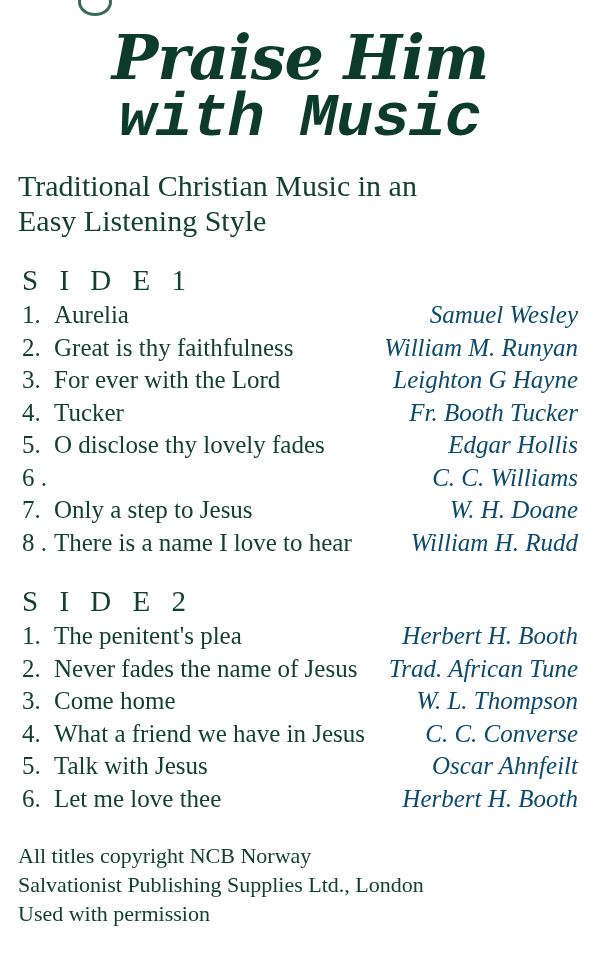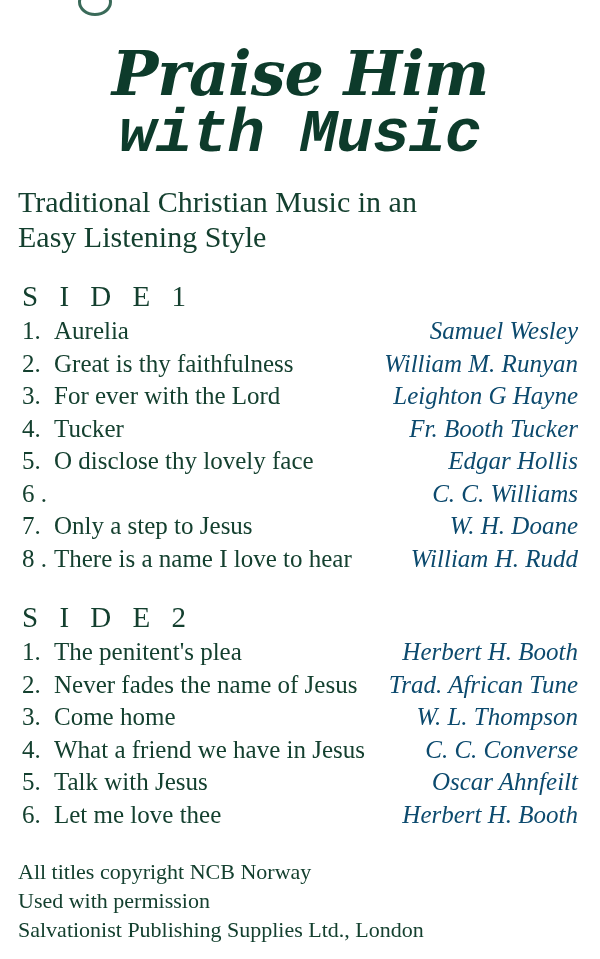--- a/index.html
+++ b/index.html
@@ -12,21 +12,21 @@
     background: #ffffff;
     font-family: "Liberation Serif", serif;
     color: #0f3d2e;
     overflow: hidden;
   }
   .page {
     position: relative;
     width: 600px;
     height: 959px;
     box-sizing: border-box;
-    padding: 16px 18px;
+    padding: 0 18px;
   }
   .topmark {
     position: absolute;
     top: -12px;
     left: 78px;
     width: 28px;
     height: 22px;
     border: 3px solid #18503c;
     border-radius: 50%;
     opacity: 0.85;
@@ -144,21 +144,21 @@
       <span class="composer">Leighton G Hayne</span>
     </div>
     <div class="track">
       <span class="num">4.</span>
       <span class="name">Tucker</span>
       <span class="dots"></span>
       <span class="composer">Fr. Booth Tucker</span>
     </div>
     <div class="track">
       <span class="num">5.</span>
-      <span class="name">O disclose thy lovely face</span>
+      <span class="name">O disclose thy lovely fades</span>
       <span class="dots"></span>
       <span class="composer">Edgar Hollis</span>
     </div>
     <div class="track">
       <span class="num">6 .</span>
       <span class="dots"></span>
       <span class="composer">C. C. Williams</span>
     </div>
     <div class="track">
       <span class="num">7.</span>
@@ -210,17 +210,17 @@
     <div class="track">
       <span class="num">6.</span>
       <span class="name">Let me love thee</span>
       <span class="dots"></span>
       <span class="composer">Herbert H. Booth</span>
     </div>
   </div>
 
   <div class="footer">
     <div>All titles copyright NCB Norway</div>
+    <div>Salvationist Publishing Supplies Ltd., London</div>
     <div>Used with permission</div>
-    <div>Salvationist Publishing Supplies Ltd., London</div>
   </div>
 
 </div>
 
 </body></html>

